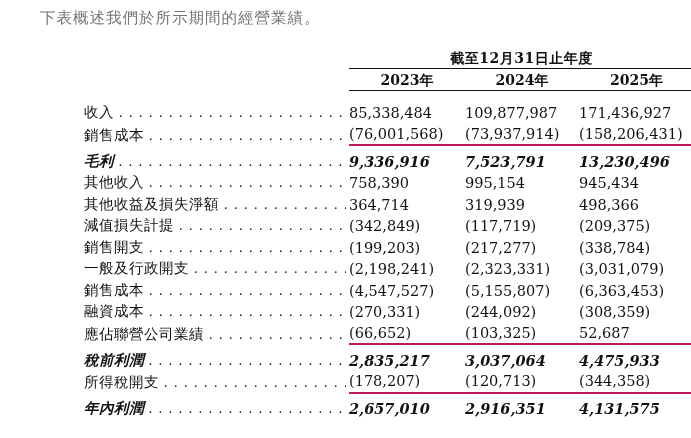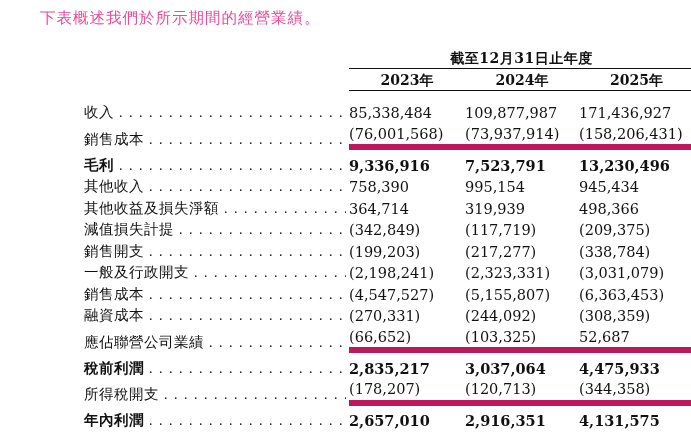--- a/index.html
+++ b/index.html
@@ -12,21 +12,21 @@
     font-family: "Liberation Serif", "DejaVu Serif", serif;
     overflow: hidden;
   }
   .intro {
     position: absolute;
     left: 40px;
     top: 8px;
     margin: 0;
     font-size: 15.5px;
     letter-spacing: 1px;
-    color: #ec4899;
+    color: #737373;
   }
   table.fin {
     position: absolute;
     left: 52px;
     top: 42px;
     width: 642px;
     border-collapse: collapse;
     table-layout: fixed;
   }
   table.fin td { padding: 0; vertical-align: bottom; }
@@ -49,22 +49,22 @@
   
   tr.h1 td { height: 27px; }
   tr.h1 .box { font-weight: bold; font-size: 14px; letter-spacing: 0.5px; border-bottom: 1px solid #111; }
   tr.h2 td { height: 22px; }
   tr.h2 .box { font-weight: bold; font-size: 14px; border-bottom: 1px solid #111; }
   tr.h3 td { height: 20px; }
   tr.h3 .box { font-style: italic; font-size: 13.5px; letter-spacing: 1px; }
 
   
   tr.first td { padding-top: 11px; }
-  tr.gap td { padding-top: 4.5px; }
-  tr.rule td.num .box { border-bottom: 6px solid #be185d; }
+  tr.gap td { padding-top: 4.5px; font-style: italic; }
+  tr.rule td.num .box { border-bottom: 2px solid #be185d; }
   tr.bold .ltext, tr.bold .box { font-weight: bold; }
 
   .lab {
     display: flex;
     align-items: baseline;
     white-space: nowrap;
     overflow: hidden;
     line-height: 20.5px;
     font-size: 14.5px;
   }

